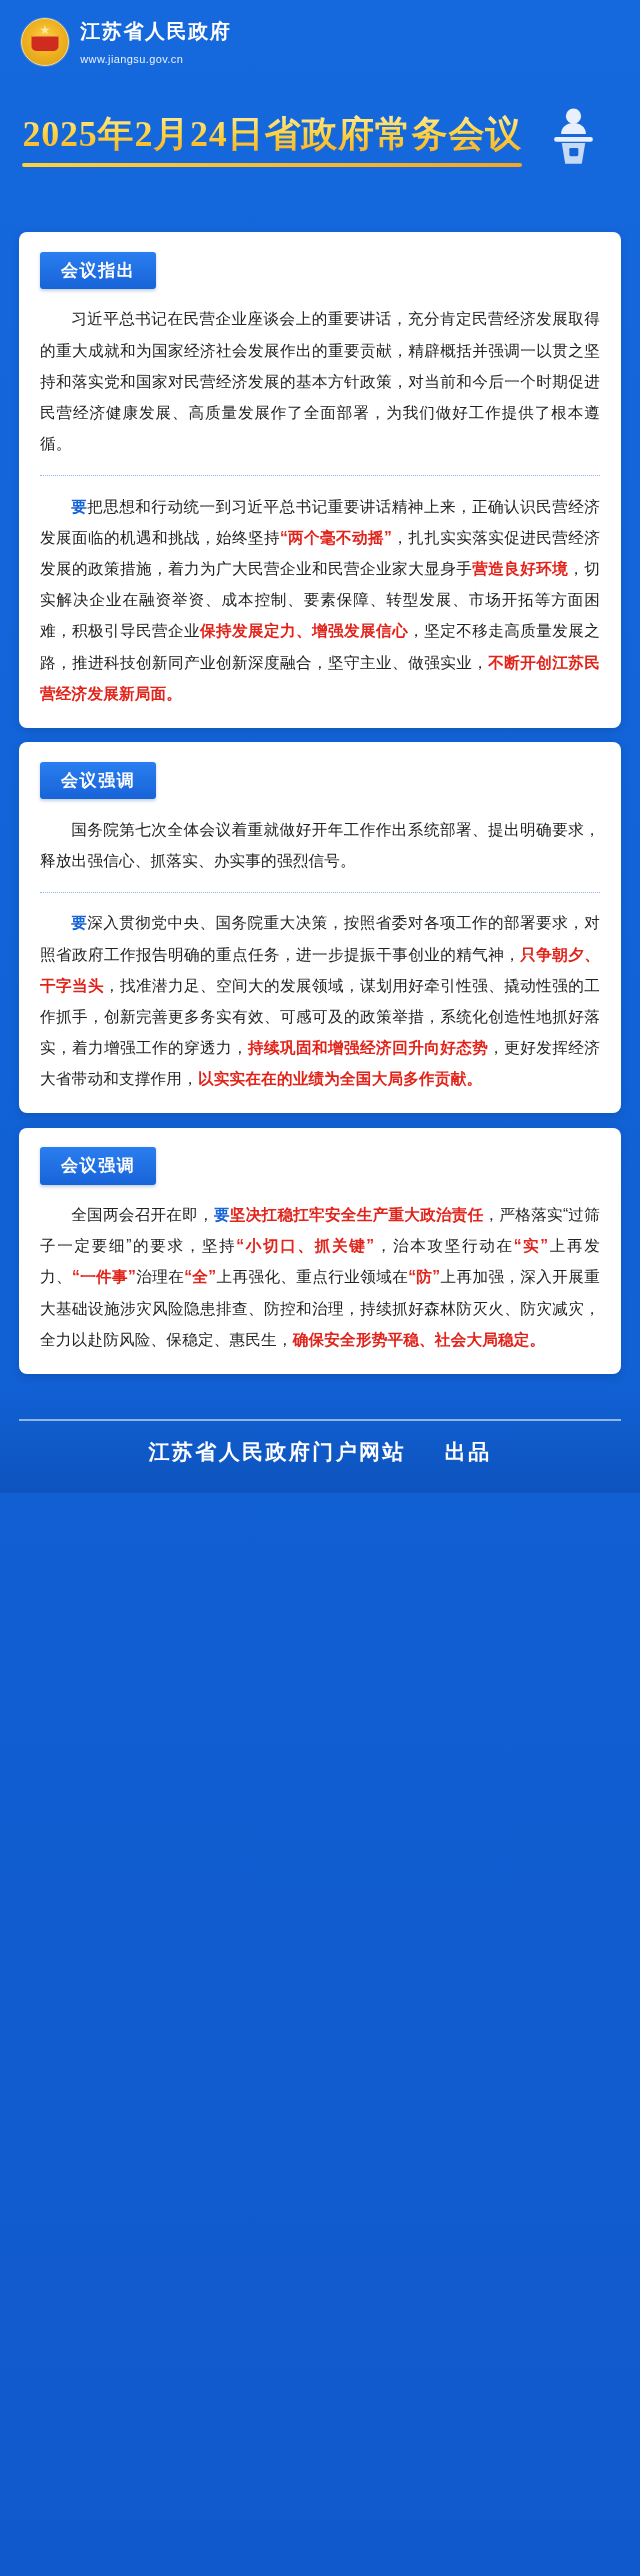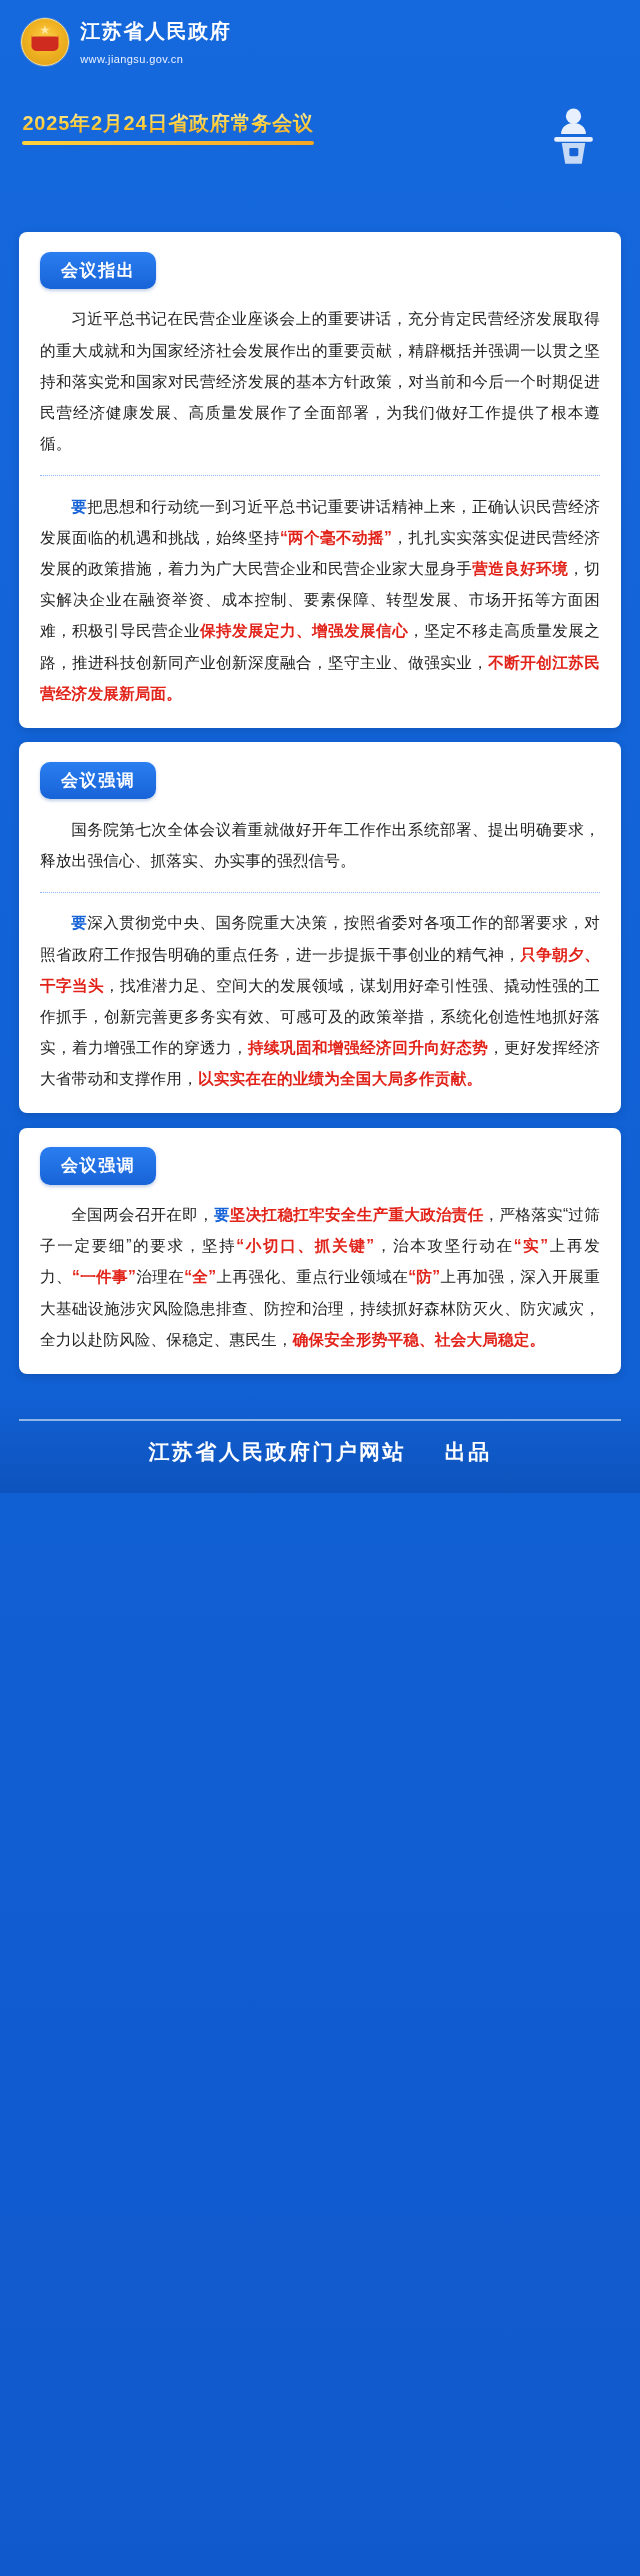--- a/index.html
+++ b/index.html
@@ -90,24 +90,25 @@
     padding: 1.6px 3.2px 4.8px 1.6px;
     text-shadow: 0 1.6px 0 rgba(0,0,0,.18);
   }
   .banner-main {
     margin-top: 9.6px;
     display: inline-block;
     background: linear-gradient(180deg,#fff0b0 0%, #ffd23d 48%, #f5a623 100%);
     -webkit-background-clip: text;
     background-clip: text;
     color: transparent;
-    font-size: 20px;
+    font-size: 36px;
     font-weight: bold;
     letter-spacing: 0.8px;
     text-shadow: none;
+    font-family: Liberation Serif, serif;
   }
   .banner-main-wrap {
     position: relative;
     display: inline-block;
   }
   .banner-main-wrap:after {
     content: "";
     position: absolute;
     left: 0;
     right: 0;
@@ -155,21 +156,21 @@
   }
 
   .sec-title {
     display: inline-block;
     background: linear-gradient(180deg,#2a7ef0,#1763d8);
     color: #fff;
     font-size: 17px;
     font-weight: bold;
     letter-spacing: 1.6px;
     padding: 7.2px 21px;
-    border-radius: 10px;
+    border-radius: 3px;
     margin: -1.6px 0 14.4px 0;
     box-shadow: 0 1.6px 3.2px rgba(16,70,160,.25);
   }
   .para {
     color: #222222;
     font-size: 15.6px;
     line-height: 2.0;
     letter-spacing: 0.2px;
     text-align: justify;
     text-indent: 2em;

